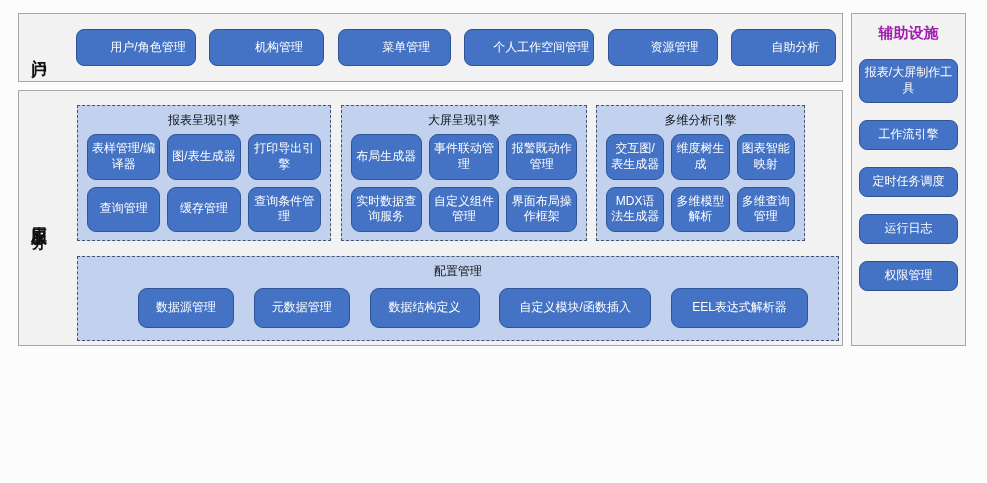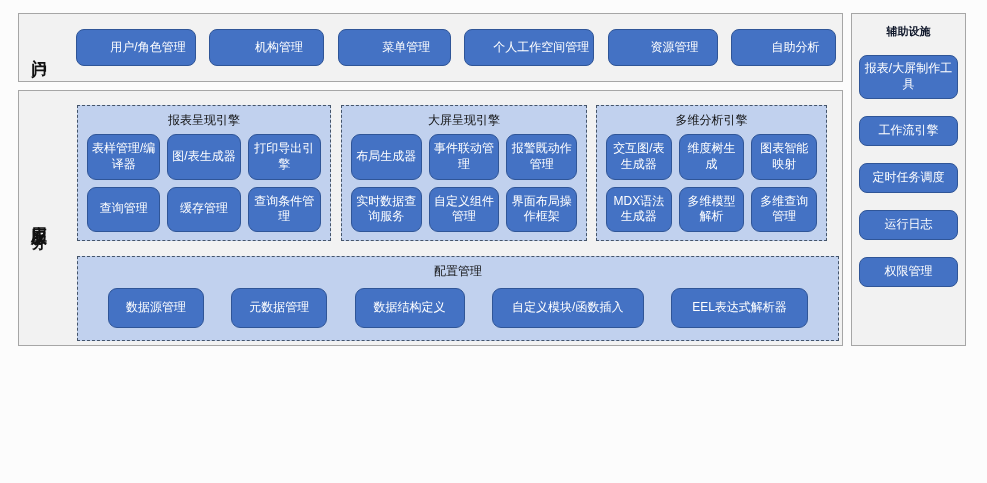--- a/index.html
+++ b/index.html
@@ -22,33 +22,33 @@
   .portal-row { position:absolute; left:57px; top:15px; width:760px; height:37px;
                 display:flex; justify-content:space-between; }
   .portal-row .node { height:37px;padding-left:28px; }
 
   
   .dashed-box { position:absolute; background:#c1d1ee; border:1px dashed #44546a;
                 box-sizing:border-box; display:flex; flex-direction:column; }
   .engine { top:14px; height:136px; padding:2px 9px 8px; }
   #engine-report    { left:58px;  width:254px; }
   #engine-dashboard { left:322px; width:246px; }
-  #engine-olap      { left:577px; width:231px; }
+  #engine-olap      { left:577px; width:209px; }
   .engine-title { text-align:center; font-size:12px; color:#111; padding:4px 0 5px; flex:none; }
   .engine-grid { flex:1; display:grid; grid-template-columns:repeat(3,1fr); gap:7px; }
   .engine-grid .node { border-radius:9px; }
 
   
   #config-box { left:58px; top:165px; width:762px; height:85px; padding:2px 30px 10px; }
-  .config-row { flex:1; display:flex; justify-content:space-between; align-items:center; }
+  .config-row { flex:1; display:flex; justify-content:space-between; align-items:center;margin-left:30px; }
   .config-row .node { height:40px; border-radius:9px; padding:2px 10px; }
   .cw1 { width:96px; } .cw2 { width:96px; } .cw3 { width:110px; } .cw4 { width:152px; } .cw5 { width:137px; }
 
   
-  .aux-title { text-align:center; font-weight:bold; font-size:11px; color:#0f172a; margin-top:10px; }
+  .aux-title { text-align:center; font-weight:bold; font-size:15px; color:#a21caf; margin-top:10px; }
   .aux-col { display:flex; flex-direction:column; align-items:center; gap:17px; margin-top:16px; }
   .aux-col .node { width:99px; height:30px; border-radius:8px; }
   .aux-col .node.tall { height:44px; }
 
   
   .found-row { position:absolute; left:57px; top:20px; width:870px; height:76px;
                display:flex; justify-content:space-between; }
   .found-row .node { height:76px; border-radius:15px; font-size:13px; }
   .fw1 { width:115px; } .fw2 { width:118px; } .fw3 { width:137px; }
   .fw4 { width:123px; } .fw5 { width:130px; } .fw6 { width:125px; }

